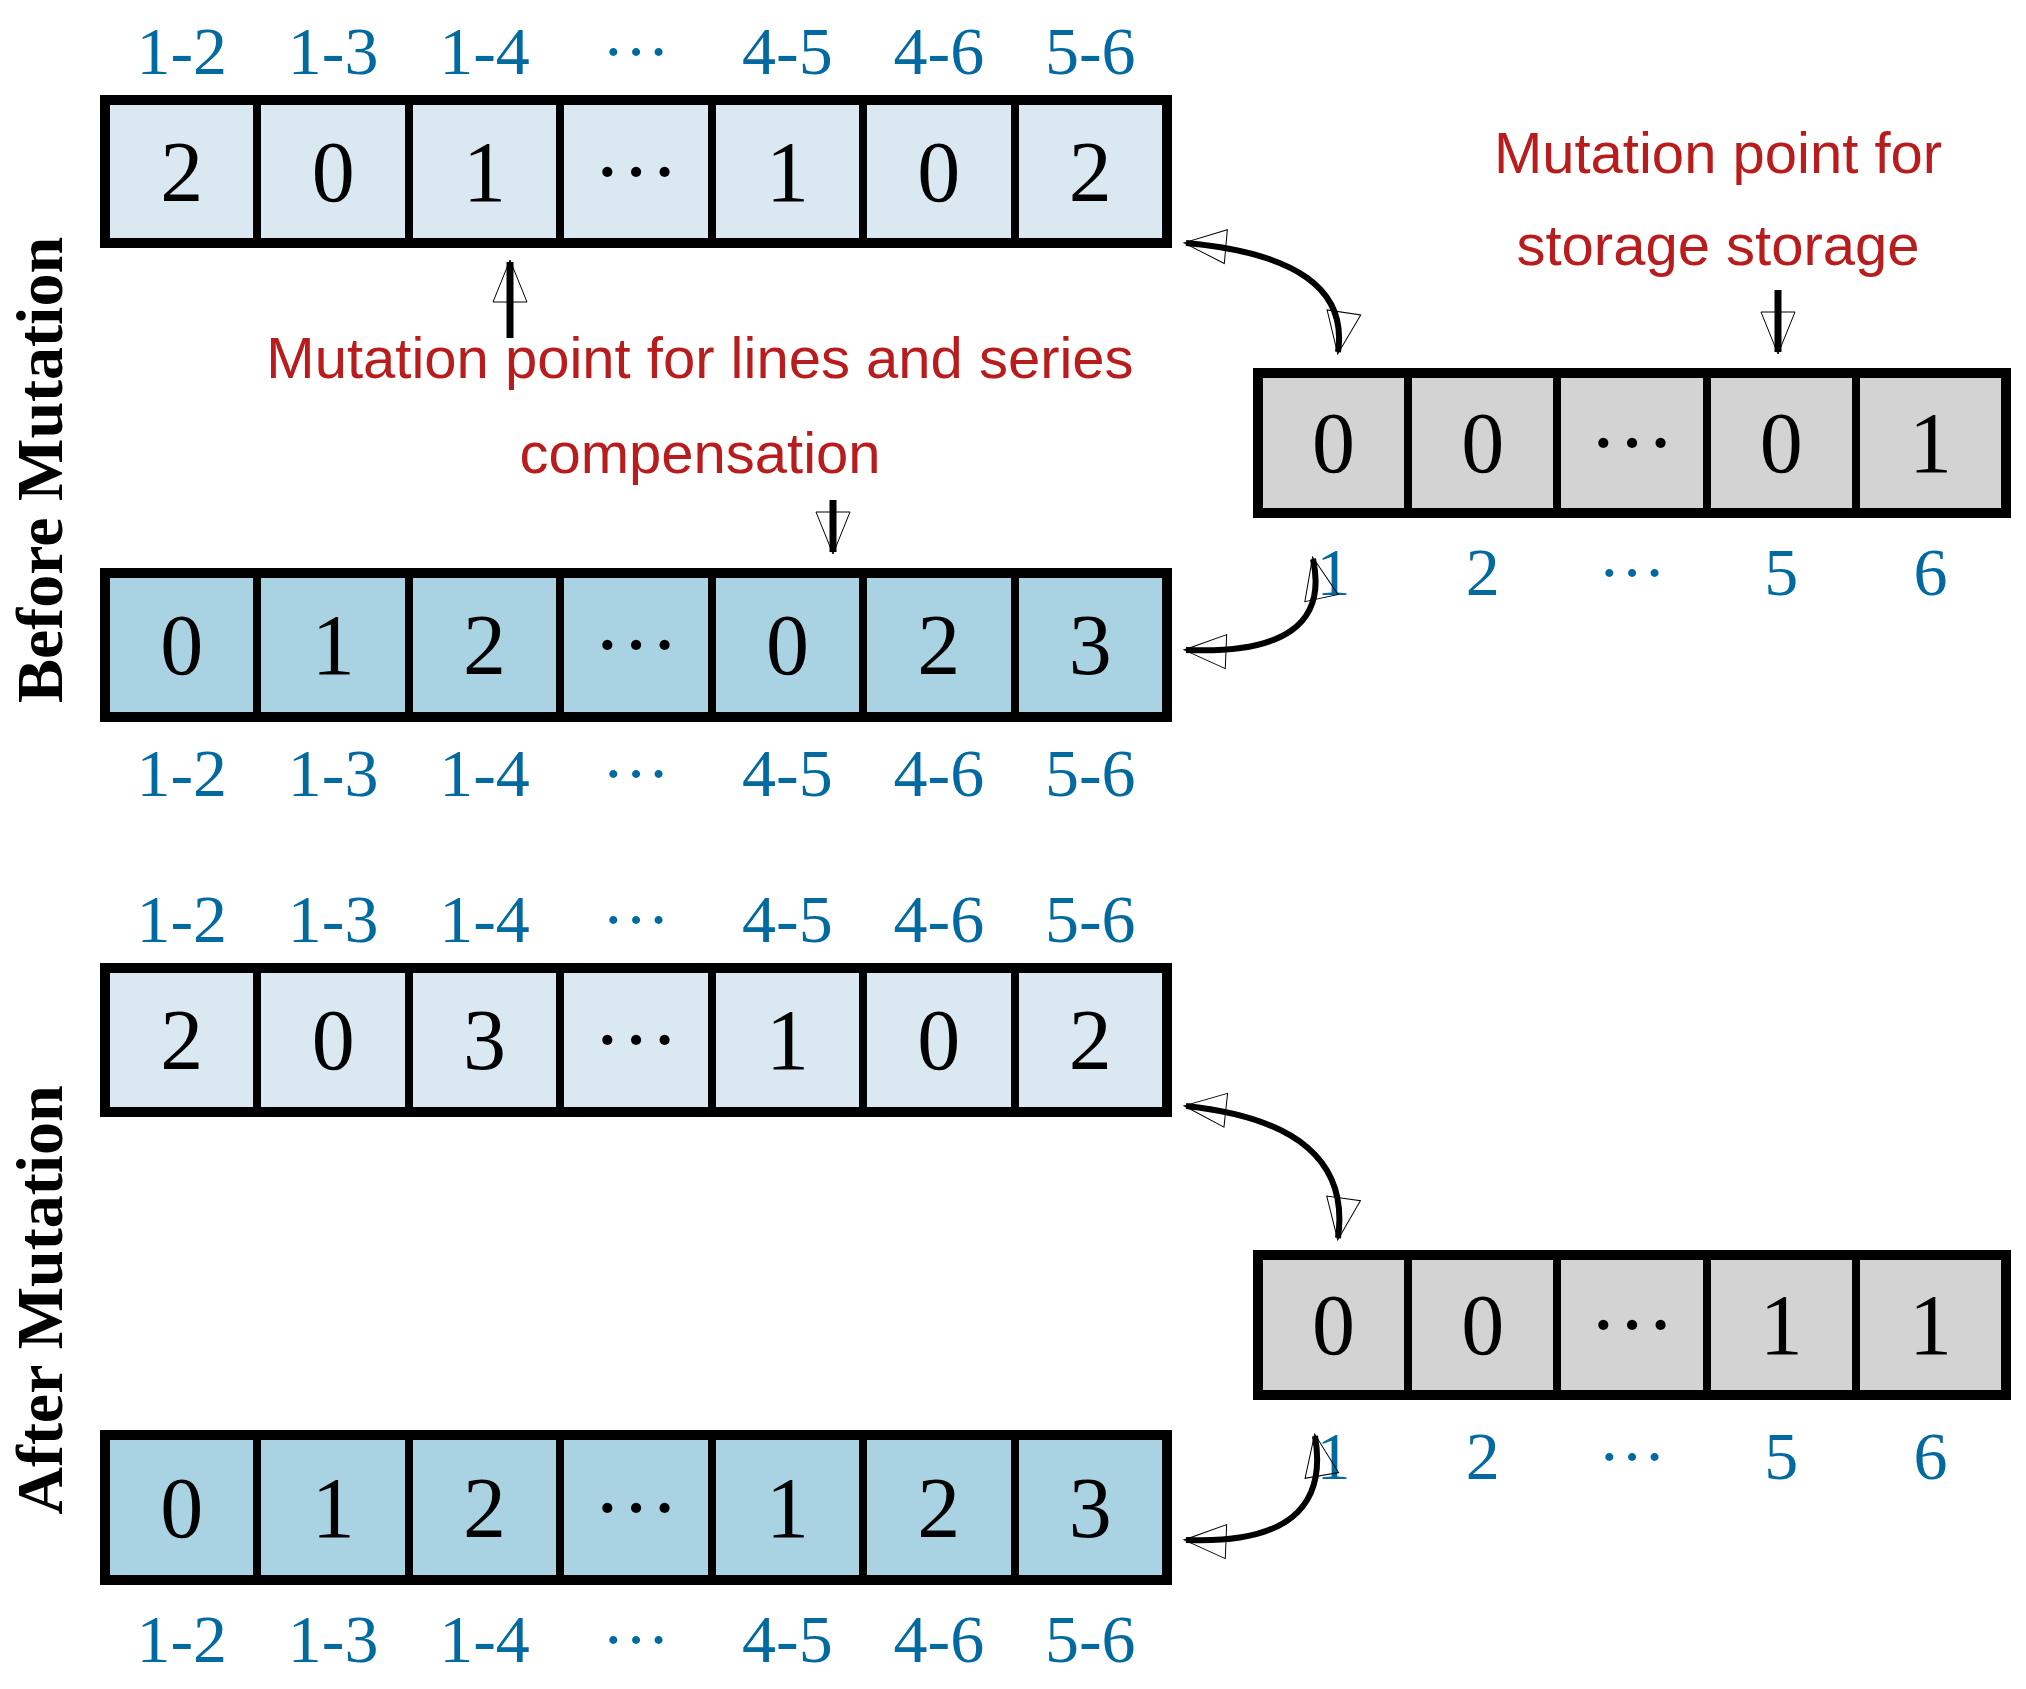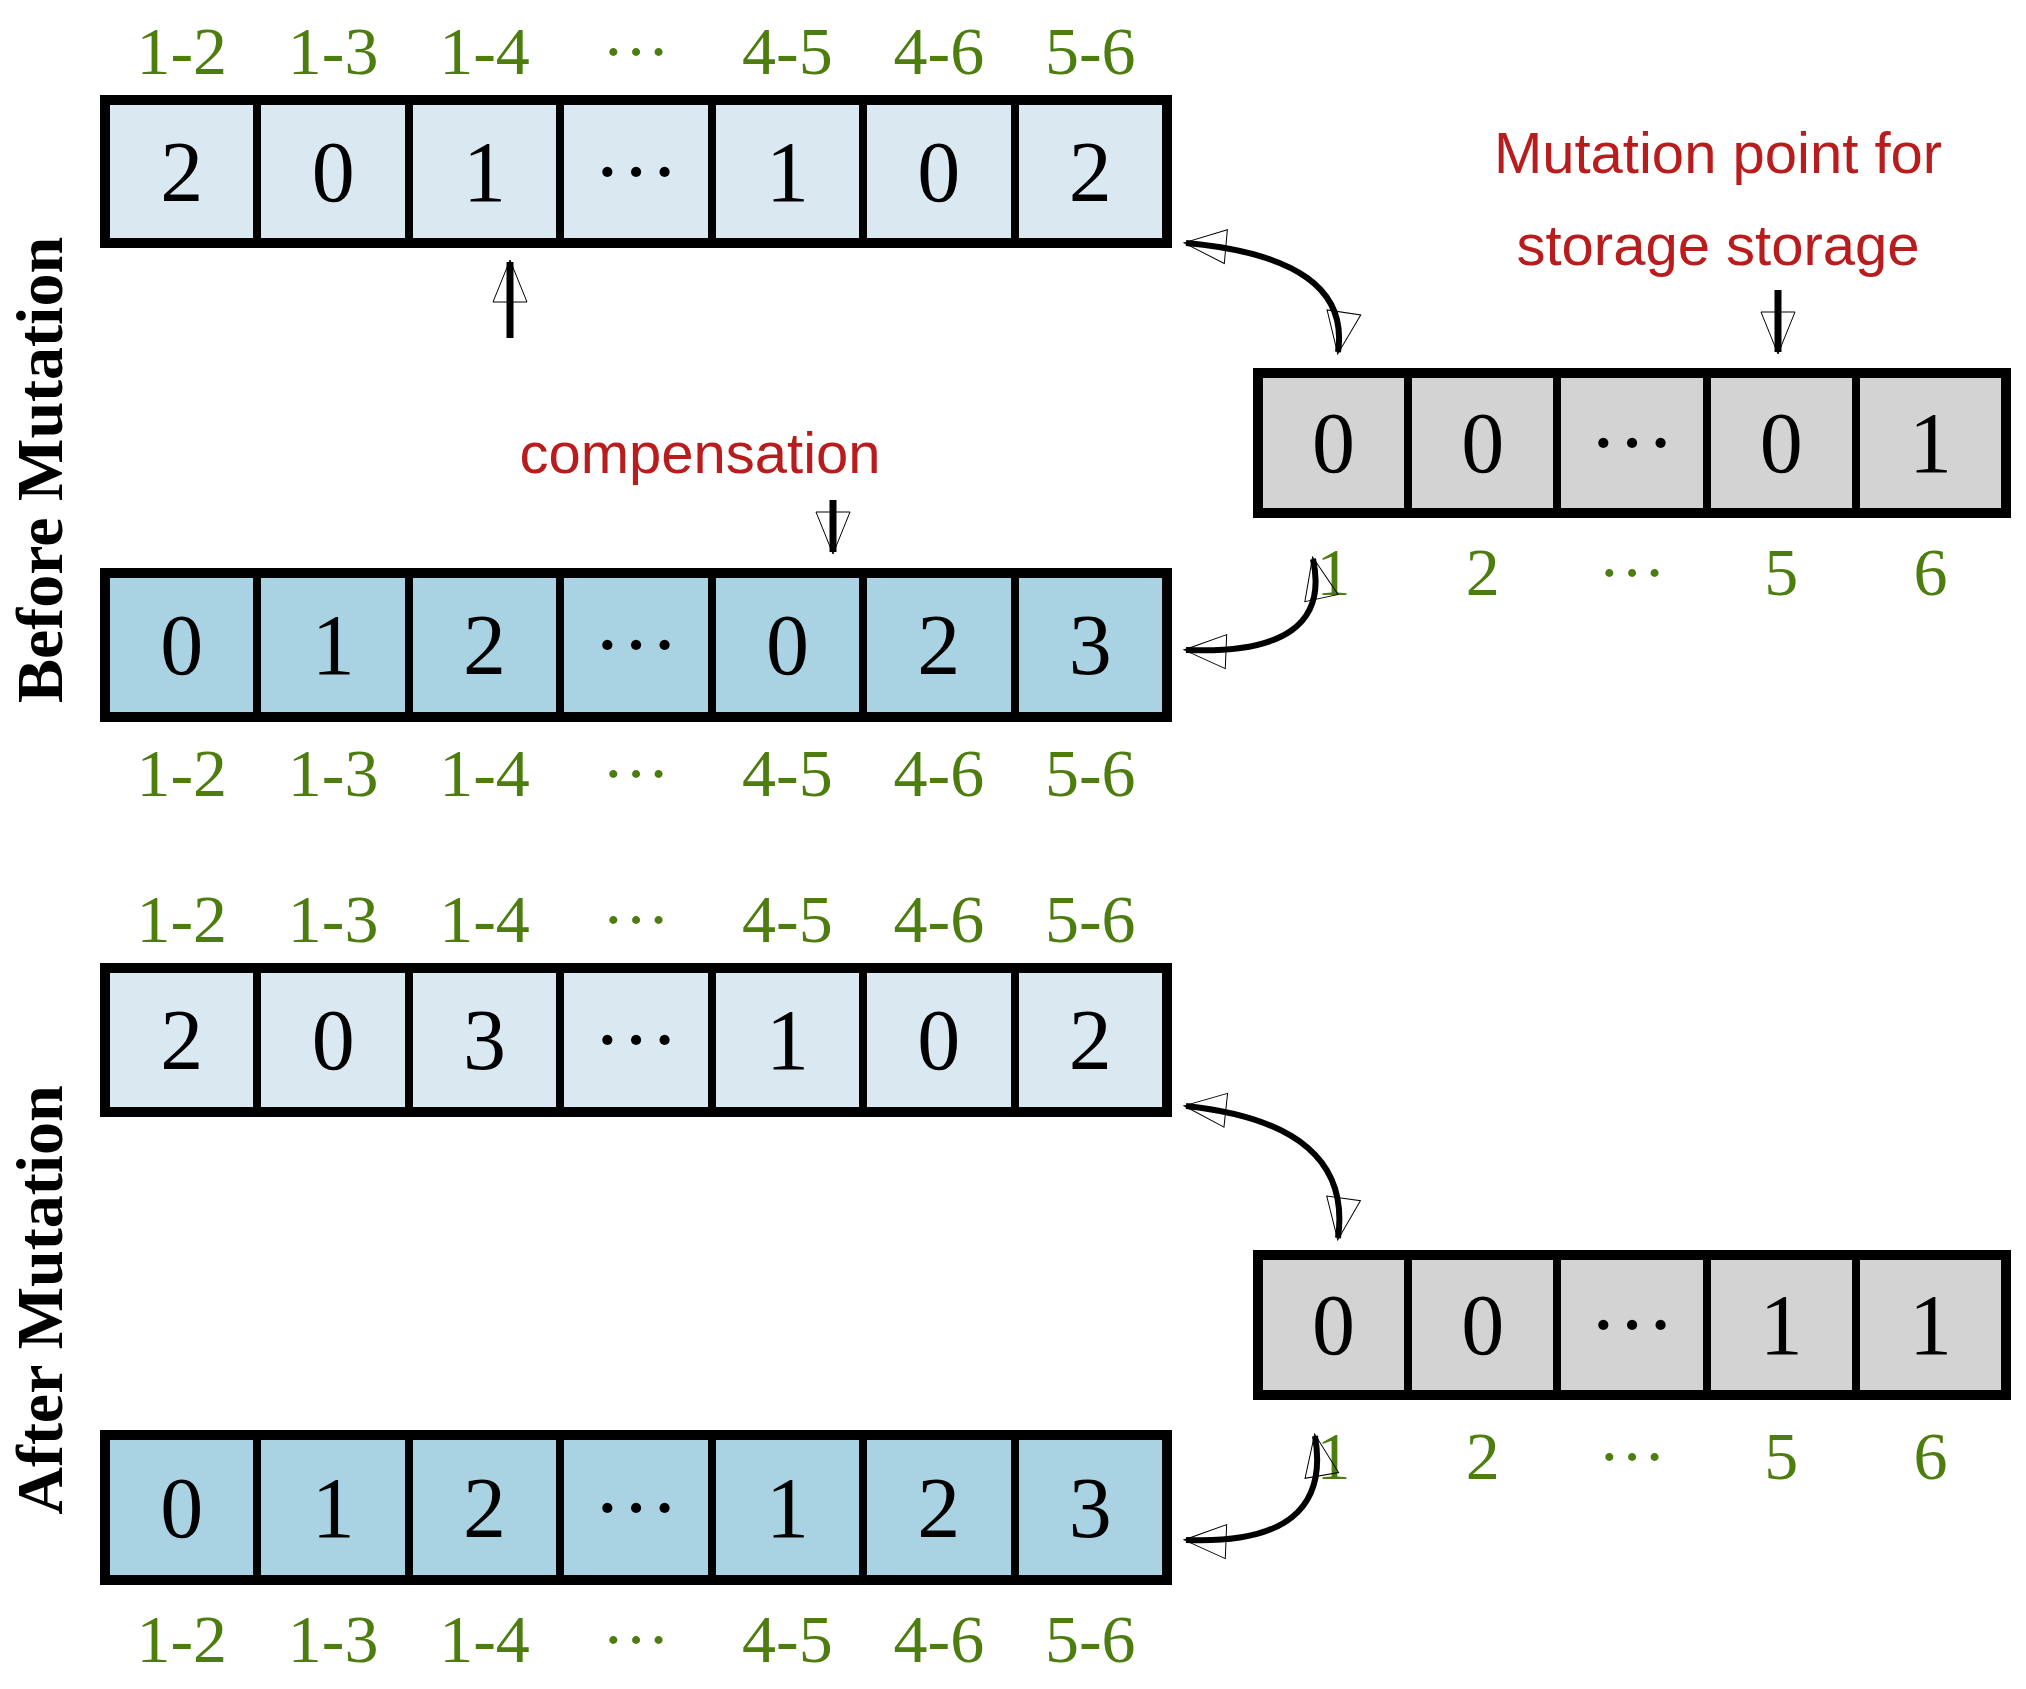--- a/index.html
+++ b/index.html
@@ -35,21 +35,21 @@
     position:absolute;
     box-sizing:border-box;
     display:flex;
     gap:8px;
     padding:0 10px;
   }
   .col-labels .col-label{
     flex:1;
     display:flex;align-items:center;justify-content:center;
     font-size:68px;line-height:1;
-    color:#4d7c0f;
+    color:#0369a1;
   }
   
   .side-label{
     position:absolute;
     white-space:nowrap;
     font-weight:bold;
     font-size:66px;
     transform:translate(-50%,-50%) rotate(-90deg);
     color:#000;
   }
@@ -91,20 +91,21 @@
   <div class="array light-blue blue-pos" style="top:95px;height:153px;">
     <div class="cell">2</div>
     <div class="cell">0</div>
     <div class="cell">1</div>
     <div class="cell">···</div>
     <div class="cell">1</div>
     <div class="cell">0</div>
     <div class="cell">2</div>
   </div>
 
+  <div class="annotation" style="left:700px;top:325px;">Mutation point for lines and series</div>
   <div class="annotation" style="left:700px;top:420px;">compensation</div>
 
   <div class="annotation" style="left:1718px;top:120px;">Mutation point for</div>
   <div class="annotation" style="left:1718px;top:212px;">storage storage</div>
 
   <div class="array medium-blue blue-pos" style="top:568px;height:154px;">
     <div class="cell">0</div>
     <div class="cell">1</div>
     <div class="cell">2</div>
     <div class="cell">···</div>

